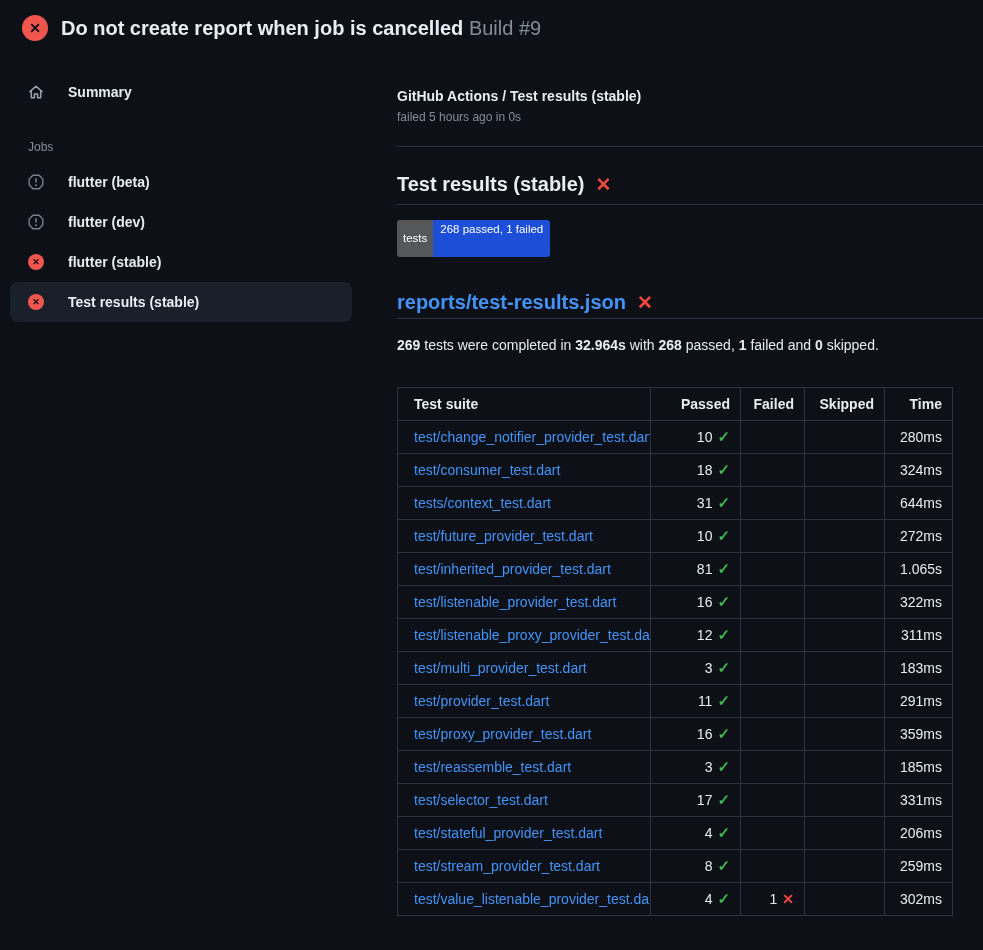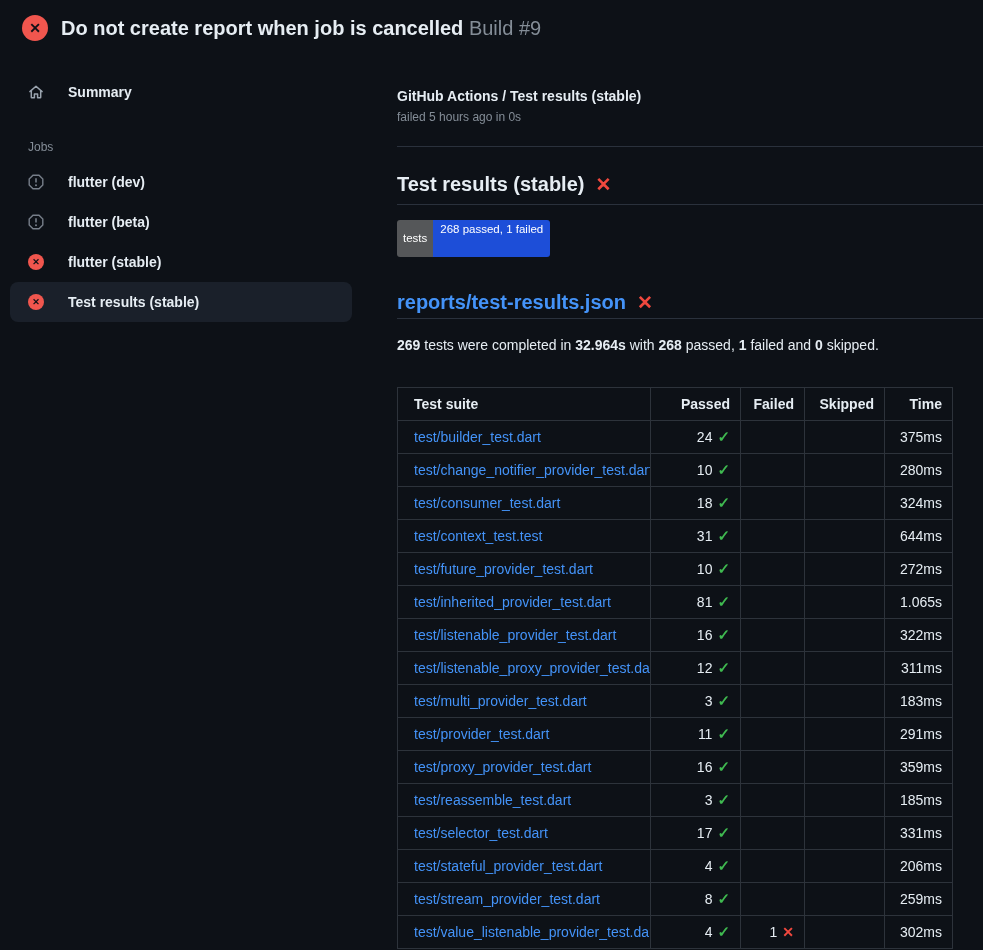--- a/index.html
+++ b/index.html
@@ -83,31 +83,31 @@
     <div class="jobs-label">Jobs</div>
     <nav id="jobs-list">
         <a class="side-item">
           <span class="side-icon">
             <svg width="16" height="16" viewBox="0 0 16 16">
               <polygon points="5,1.2 11,1.2 14.8,5 14.8,11 11,14.8 5,14.8 1.2,11 1.2,5" fill="none" stroke="#767e89" stroke-width="1.4"></polygon>
               <line x1="8" y1="4.3" x2="8" y2="8.6" stroke="#767e89" stroke-width="1.6"></line>
               <circle cx="8" cy="11.2" r="1" fill="#767e89"></circle>
             </svg>
           </span>
-          <span>flutter (dev)</span>
+          <span>flutter (beta)</span>
         </a>
         <a class="side-item">
           <span class="side-icon">
             <svg width="16" height="16" viewBox="0 0 16 16">
               <polygon points="5,1.2 11,1.2 14.8,5 14.8,11 11,14.8 5,14.8 1.2,11 1.2,5" fill="none" stroke="#767e89" stroke-width="1.4"></polygon>
               <line x1="8" y1="4.3" x2="8" y2="8.6" stroke="#767e89" stroke-width="1.6"></line>
               <circle cx="8" cy="11.2" r="1" fill="#767e89"></circle>
             </svg>
           </span>
-          <span>flutter (beta)</span>
+          <span>flutter (dev)</span>
         </a>
         <a class="side-item">
           <span class="side-icon">
             <span class="circle sm">✕</span>
           </span>
           <span>flutter (stable)</span>
         </a>
         <a class="side-item selected">
           <span class="side-icon">
             <span class="circle sm">✕</span>
@@ -155,42 +155,35 @@
           <tr id="table-header-row">
             <th class="left">Test suite</th>
             <th>Passed</th>
             <th>Failed</th>
             <th>Skipped</th>
             <th>Time</th>
           </tr>
         </thead>
       <tbody id="table-body">
           <tr>
-            <td class="suite"><a href="#">test/builder_test.dart</a></td>
-            <td class="num"><span>24</span><span class="check">✓</span></td>
-            <td class="num"></td>
-            <td class="num"></td>
-            <td class="time">375ms</td>
-          </tr>
-          <tr>
             <td class="suite"><a href="#">test/change_notifier_provider_test.dart</a></td>
             <td class="num"><span>10</span><span class="check">✓</span></td>
             <td class="num"></td>
             <td class="num"></td>
             <td class="time">280ms</td>
           </tr>
           <tr>
             <td class="suite"><a href="#">test/consumer_test.dart</a></td>
             <td class="num"><span>18</span><span class="check">✓</span></td>
             <td class="num"></td>
             <td class="num"></td>
             <td class="time">324ms</td>
           </tr>
           <tr>
-            <td class="suite"><a href="#">test/context_test.test</a></td>
+            <td class="suite"><a href="#">tests/context_test.dart</a></td>
             <td class="num"><span>31</span><span class="check">✓</span></td>
             <td class="num"></td>
             <td class="num"></td>
             <td class="time">644ms</td>
           </tr>
           <tr>
             <td class="suite"><a href="#">test/future_provider_test.dart</a></td>
             <td class="num"><span>10</span><span class="check">✓</span></td>
             <td class="num"></td>
             <td class="num"></td>

